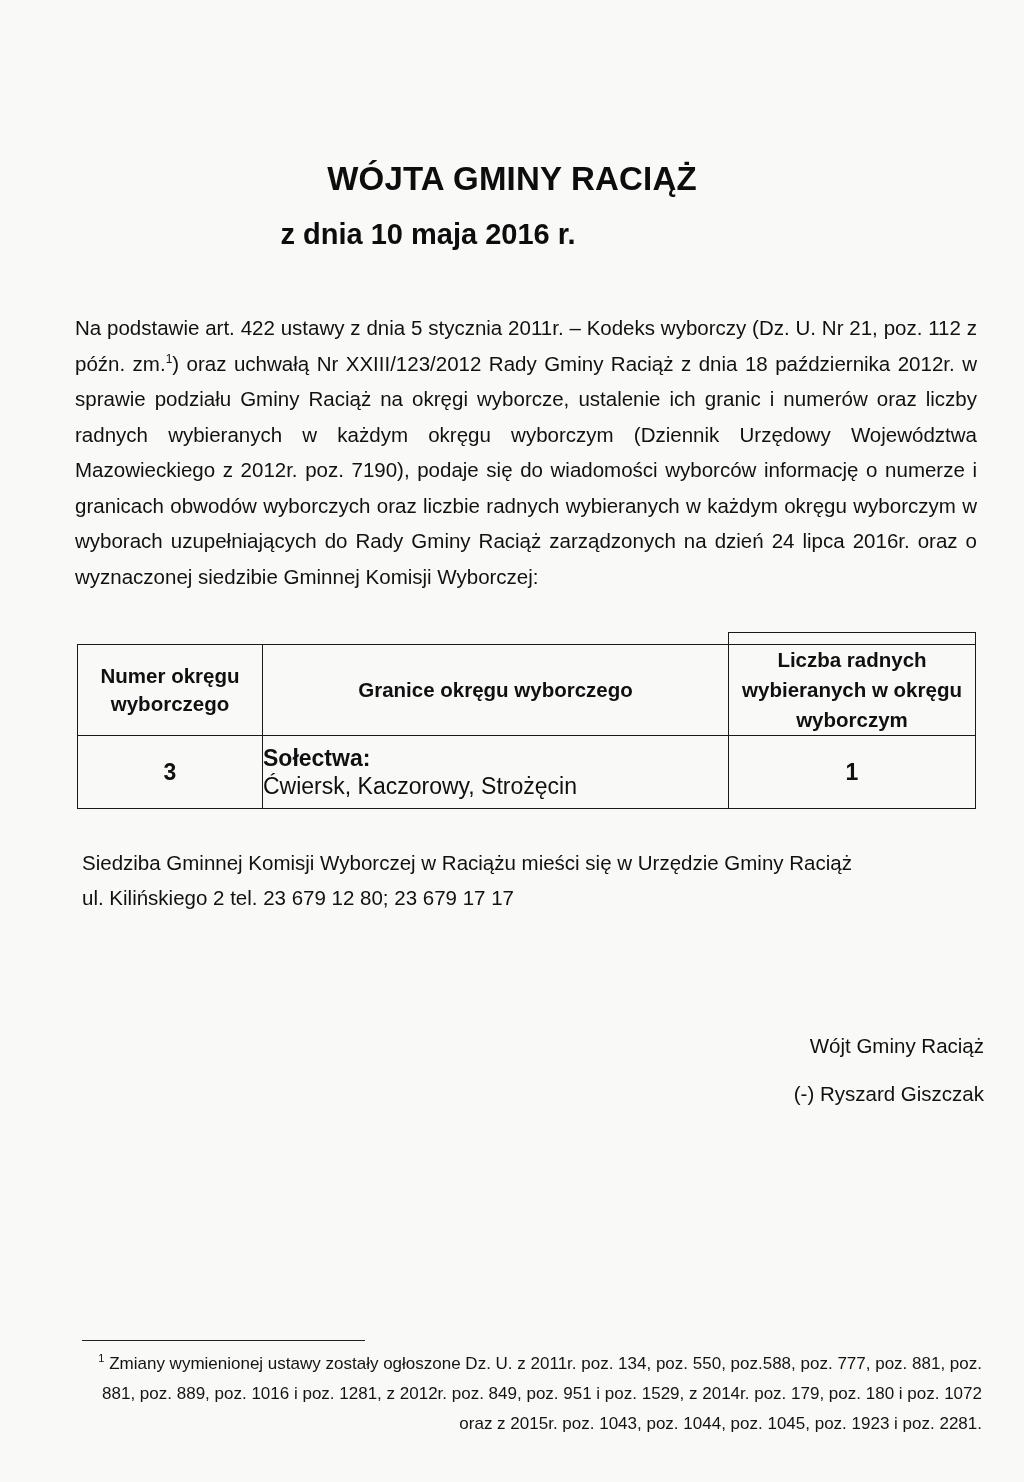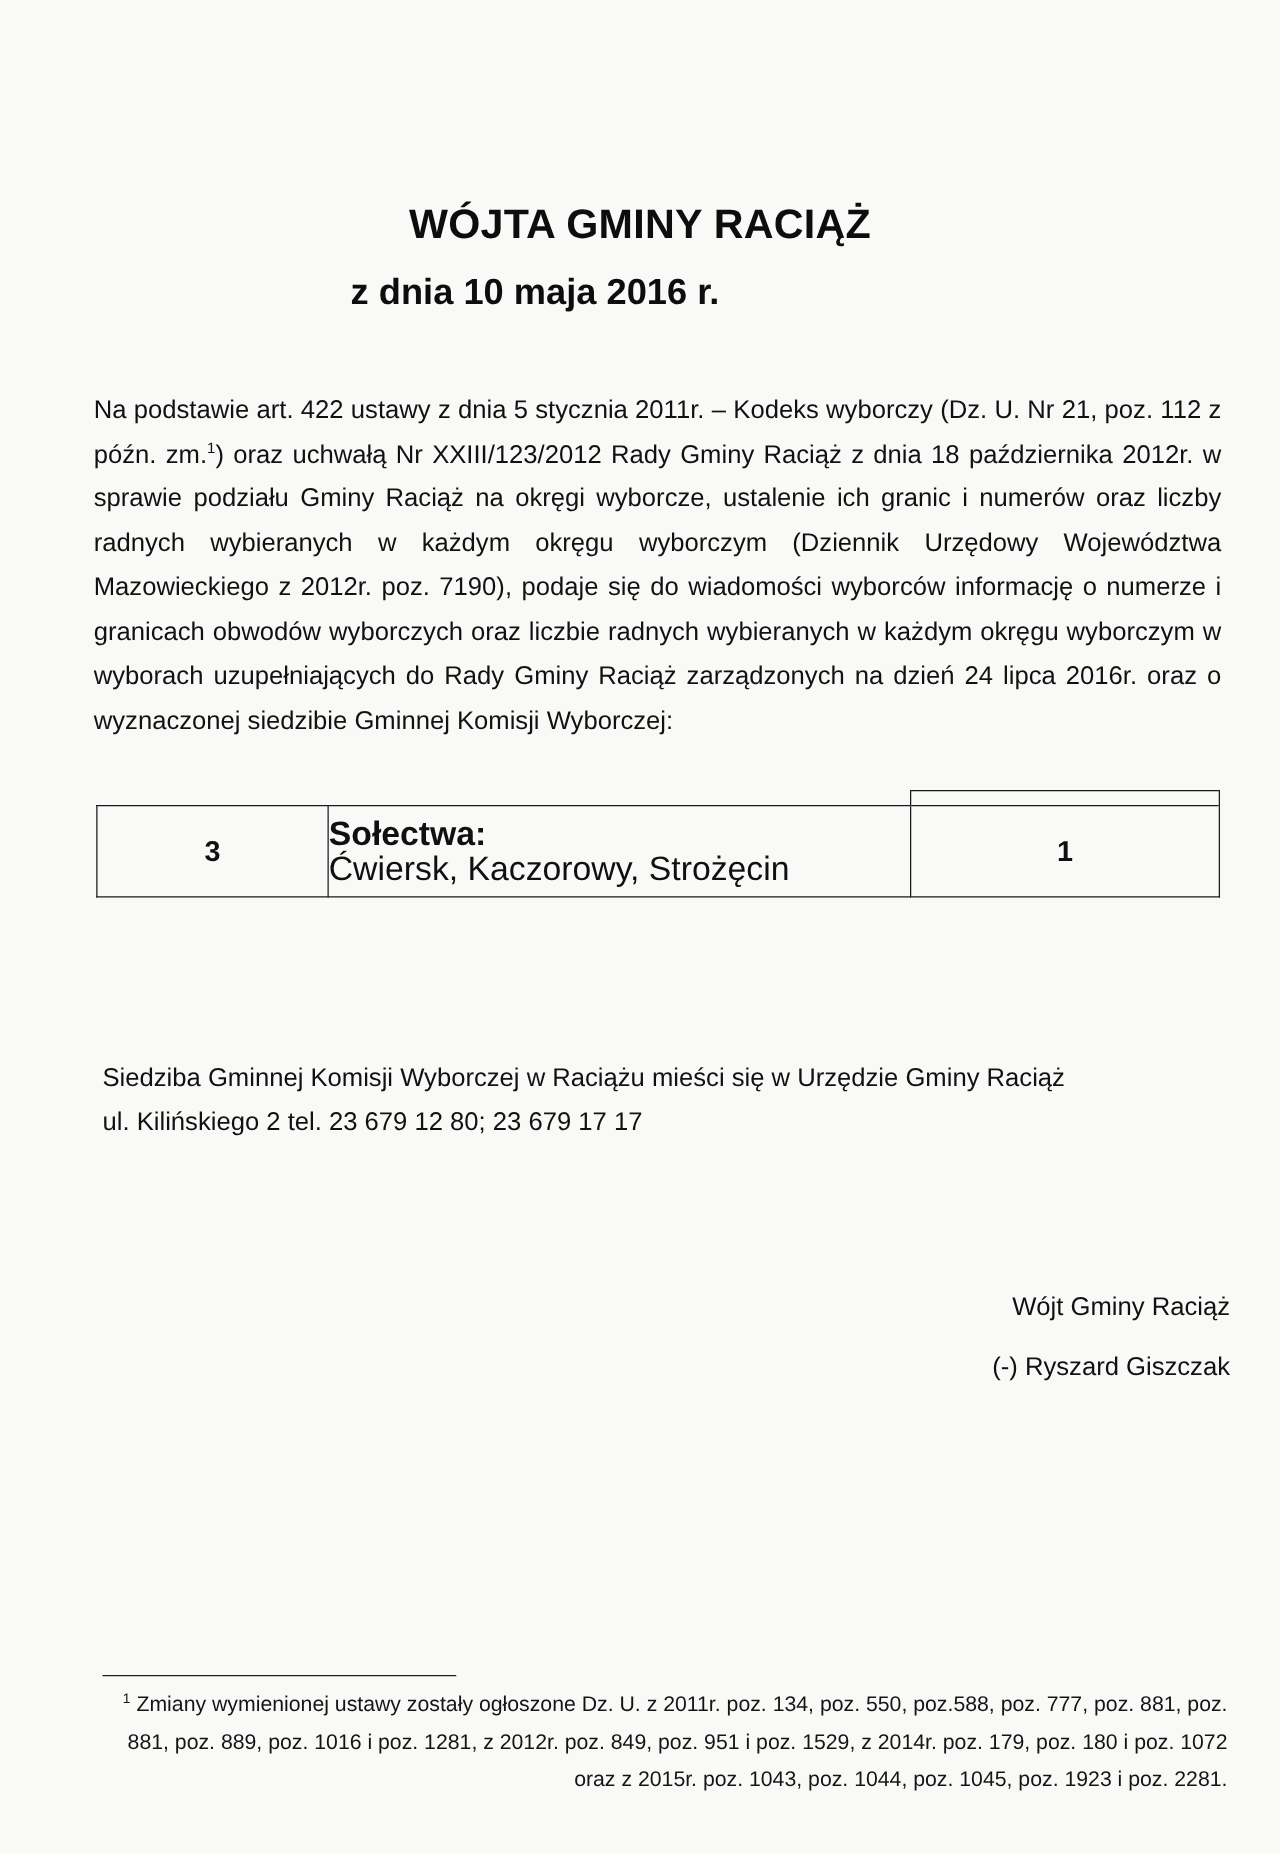--- a/index.html
+++ b/index.html
@@ -134,21 +134,21 @@
   th.h-licz { border-top: none; }
 
   td.c-num {
     text-align: center;
     font-size: 23px;
     font-weight: bold;
     height: 72px;
   }
   td.c-gran {
     padding: 8px 0 10px 18px;
-    font-size: 27px;
+    font-size: 23px;
     line-height: 28px;
     height: 72px;
   }
   td.c-gran .sol-label {
     font-weight: bold;
     display: block;
   }
   td.c-gran .sol-list {
     display: block;
   }
@@ -230,20 +230,25 @@
         <col class="col-gran">
         <col class="col-licz">
       </colgroup>
       <tbody>
         <tr class="shim">
           <td class="shim-blank"></td>
           <td class="shim-blank"></td>
           <td class="shim-licz"></td>
         </tr>
         <tr>
+          <th class="h-num">Numer okręgu wyborczego</th>
+          <th class="h-gran">Granice okręgu wyborczego</th>
+          <th class="h-licz">Liczba radnych wybieranych w okręgu wyborczym</th>
+        </tr>
+        <tr>
           <td class="c-num">3</td>
           <td class="c-gran">
             <span class="sol-label">Sołectwa:</span>
             <span class="sol-list">Ćwiersk, Kaczorowy, Strożęcin</span>
           </td>
           <td class="c-licz">1</td>
         </tr>
       </tbody>
     </table>
   </div>

